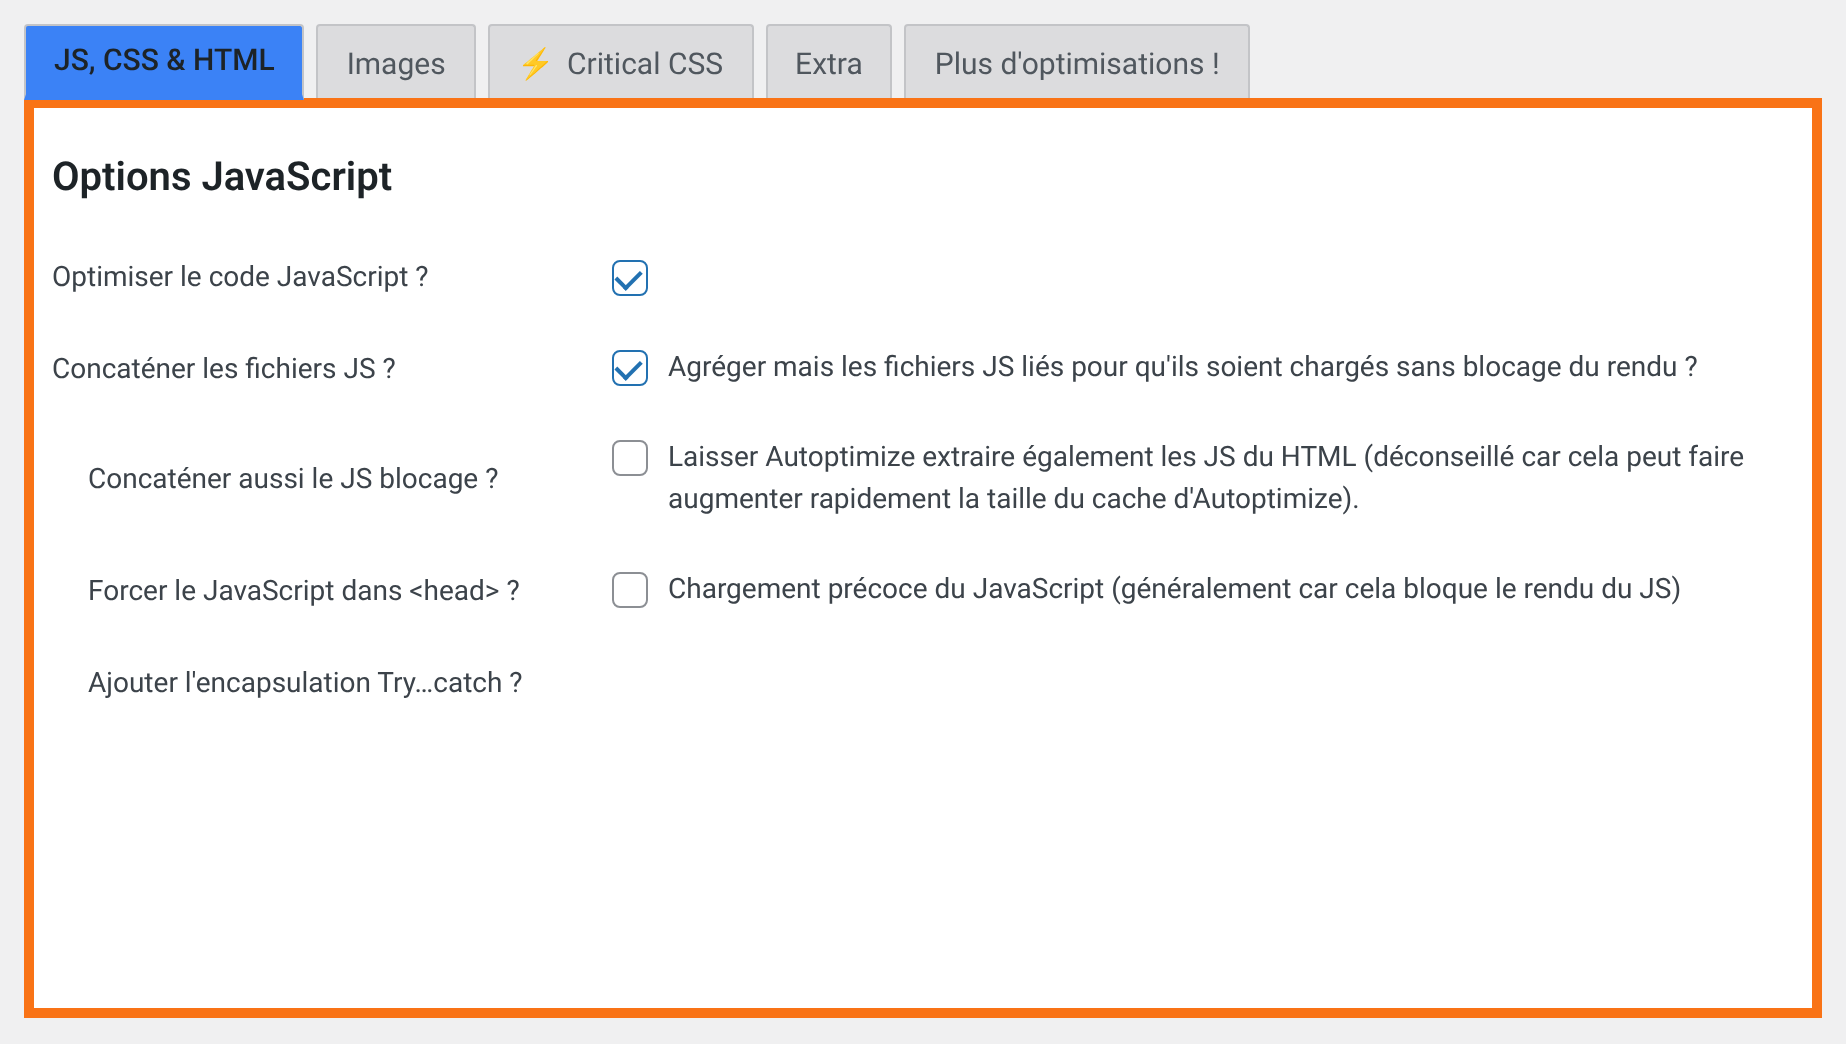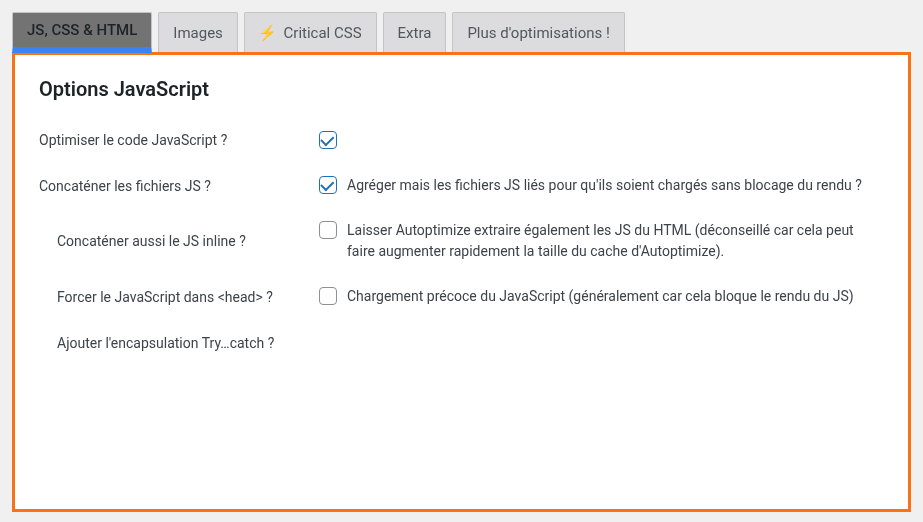--- a/index.html
+++ b/index.html
@@ -24,36 +24,36 @@
     padding: 8px 14px;
     font-size: 15px;
     color: #50575e;
     cursor: pointer;
     display: flex;
     align-items: center;
     gap: 6px;
     border-radius: 2px 2px 0 0;
   }
   .tab.active {
-    background: #737373;
+    background: #3b82f6;
     color: #1d2327;
     font-weight: 500;
-    border-bottom: 6px solid #3b82f6;
+    border-bottom: 3px solid #3b82f6;
     position: relative;
     z-index: 2;
   }
   .bolt {
     color: #ff6b00;
     font-weight: bold;
   }
   .panel {
     background: #ffffff;
-    border: 3px solid #f97316;
+    border: 5px solid #f97316;
     margin: 0 12px 0 12px;
-    padding: 22px 24px 12px 24px;
+    padding: 22px 24px 12px 9px;
     margin-top: -1px;
     position: relative;
     z-index: 1;
     height: 460px;
   }
   h2 {
     font-size: 20px;
     font-weight: 600;
     color: #1d2327;
     margin-bottom: 28px;
@@ -136,21 +136,21 @@
 
   <div class="row">
     <div class="label">Concaténer les fichiers JS ?</div>
     <div class="control">
       <div class="chk checked"></div>
       <div class="desc">Agréger mais les fichiers JS liés pour qu'ils soient chargés sans blocage du rendu ?</div>
     </div>
   </div>
 
   <div class="row sub">
-    <div class="label">Concaténer aussi le JS inline ?</div>
+    <div class="label">Concaténer aussi le JS blocage ?</div>
     <div class="control">
       <div class="chk"></div>
       <div class="desc">Laisser Autoptimize extraire également les JS du HTML (déconseillé car cela peut faire augmenter rapidement la taille du cache d'Autoptimize).</div>
     </div>
   </div>
 
   <div class="row sub">
     <div class="label">Forcer le JavaScript dans &lt;head&gt; ?</div>
     <div class="control">
       <div class="chk"></div>

